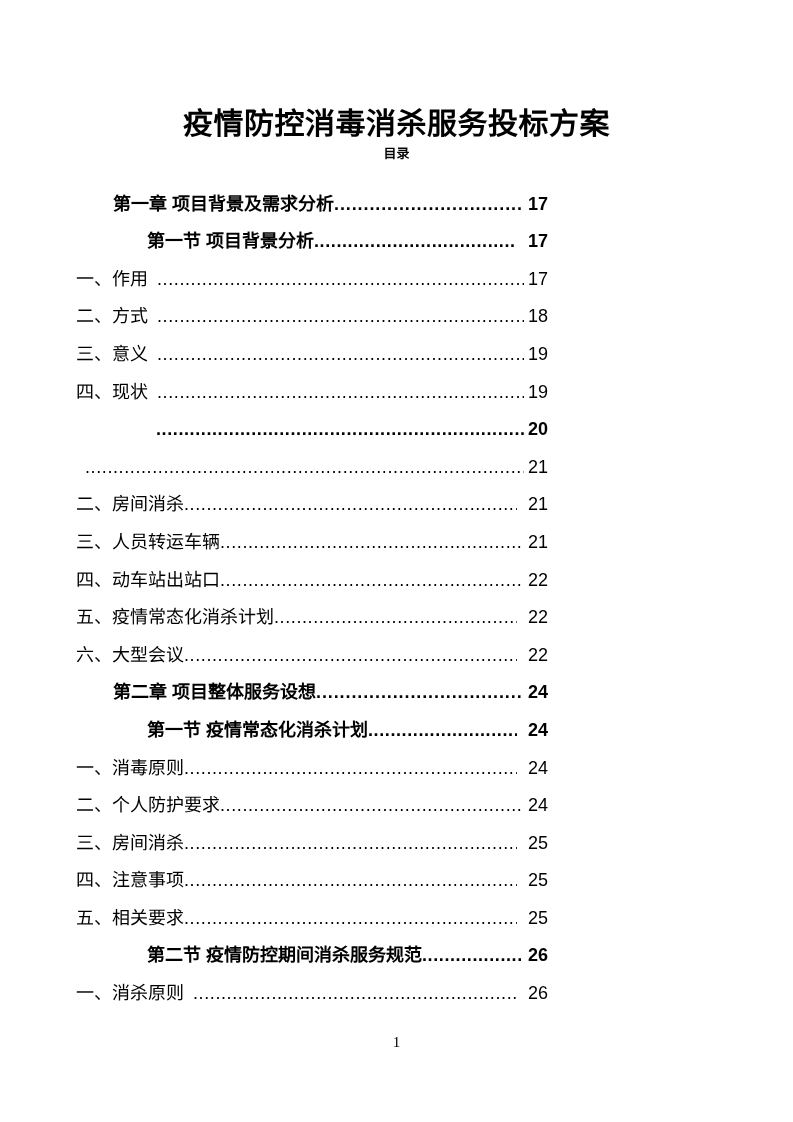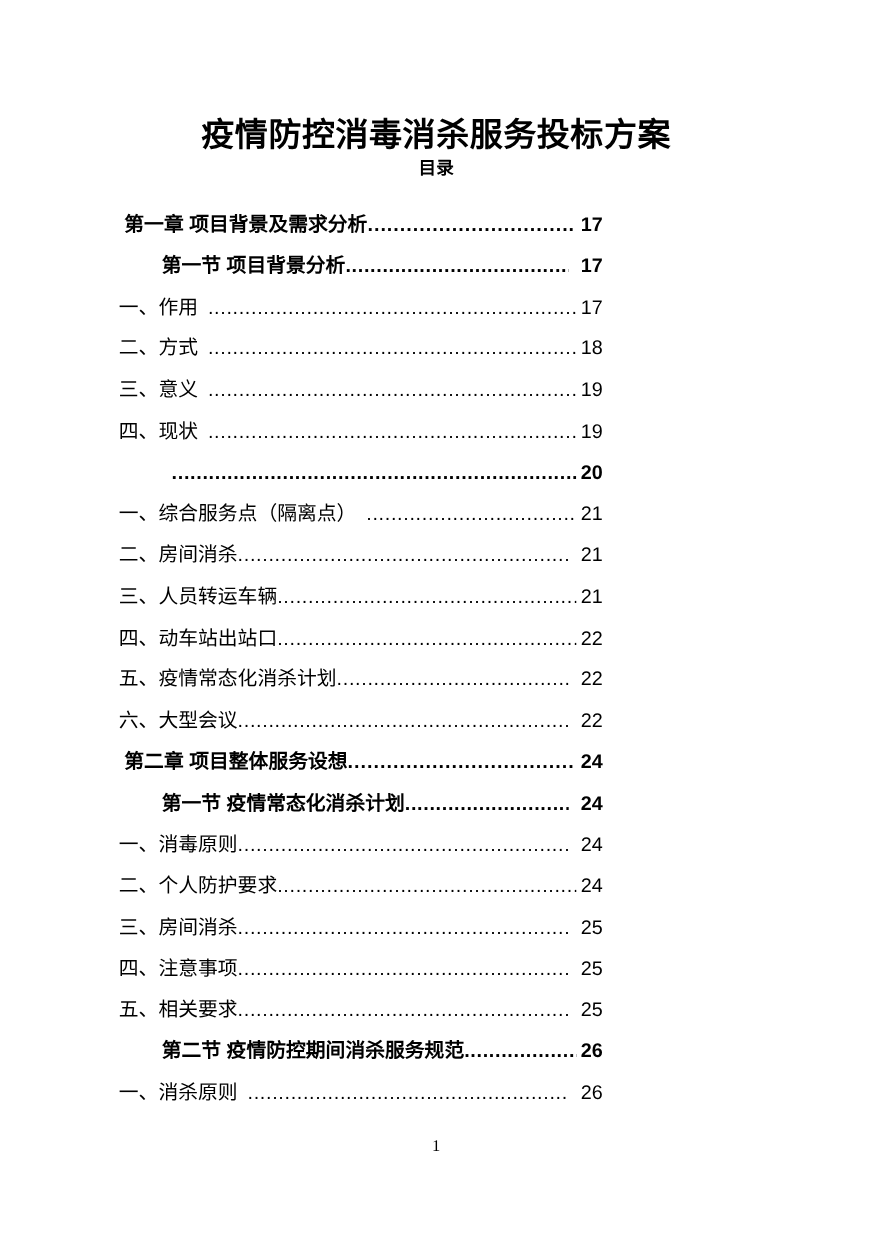--- a/index.html
+++ b/index.html
@@ -37,21 +37,21 @@
     letter-spacing: 0.5px;
     line-height: 38px;
     white-space: nowrap;
   }
   .doc-subtitle {
     position: absolute;
     top: 141px;
     left: 0;
     width: 793px;
     text-align: center;
-    font-size: 16px;
+    font-size: 13px;
     font-weight: 700;
     line-height: 26px;
   }
 
   
   .toc {
     position: absolute;
     top: 178px;
     left: 0;
     width: 665px;
@@ -99,21 +99,21 @@
     letter-spacing: 0.9px;
     font-weight: 700;
   }
   .lvl-chapter .pageno { min-width: 26px; }
 
   .lvl-section {
     padding-left: 147px;
     font-weight: 700;
   }
   .lvl-item {
-    padding-left: 108px;
+    padding-left: 76px;
     font-weight: 400;
   }
 
   
   .gap-before-dots .leader { margin-left: 9px; }
   
   .gap-after-dots .leader { margin-right: 7px; }
 
   
   .page-footer {
@@ -165,21 +165,20 @@
       <div class="toc-entry lvl-item gap-before-dots">
         <span class="label">四、现状</span>
         <span class="leader"></span>
         <span class="pageno">19</span>
       </div>
       <div class="toc-entry lvl-section gap-before-dots">
         <span class="leader"></span>
         <span class="pageno">20</span>
       </div>
       <div class="toc-entry lvl-item gap-before-dots">
-        <span class="label">一、综合服务点（隔离点）</span>
         <span class="leader"></span>
         <span class="pageno">21</span>
       </div>
       <div class="toc-entry lvl-item gap-after-dots">
         <span class="label">二、房间消杀</span>
         <span class="leader"></span>
         <span class="pageno">21</span>
       </div>
       <div class="toc-entry lvl-item">
         <span class="label">三、人员转运车辆</span>

